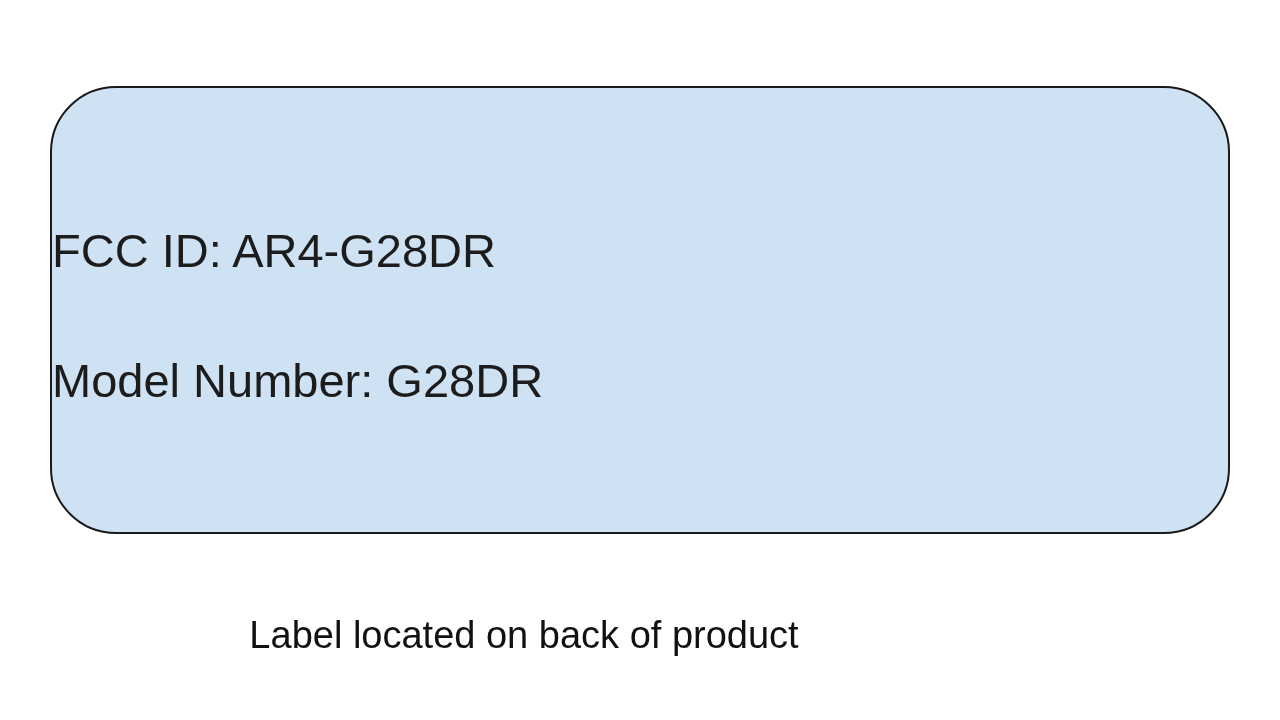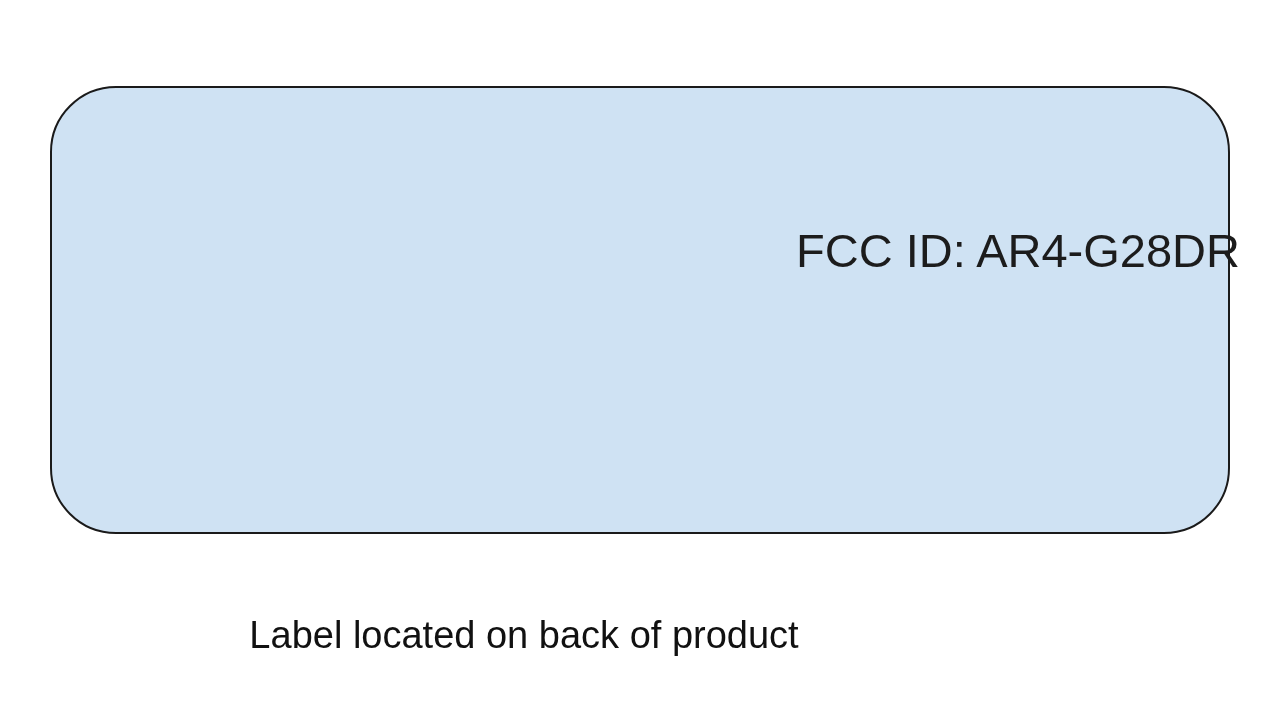--- a/index.html
+++ b/index.html
@@ -22,23 +22,23 @@
       top: 86px;
       width: 1180px;
       height: 448px;
       box-sizing: border-box;
       background: #cfe2f3;
       border: 2px solid #1a1a1a;
       border-radius: 66px;
     }
     .line {
       position: absolute;
-      left: 12px;
+      left: 0;
       width: 100%;
-      text-align: right;
+      text-align: left;
       color: #1c1c1c;
       font-size: 47px;
       line-height: 1;
       white-space: nowrap;
     }
     .line-fcc {
       top: 139px;
     }
     .line-model {
       top: 269px;
@@ -54,15 +54,16 @@
       line-height: 1;
       white-space: nowrap;
     }
   </style>
 </head>
 <body>
 
 <div class="canvas">
   <div class="label-box">
     <div class="line line-fcc">FCC ID: AR4-G28DR</div>
+    <div class="line line-model">Model Number: G28DR</div>
   </div>
   <div class="caption">Label located on back of product</div>
 </div>
 
 </body></html>

